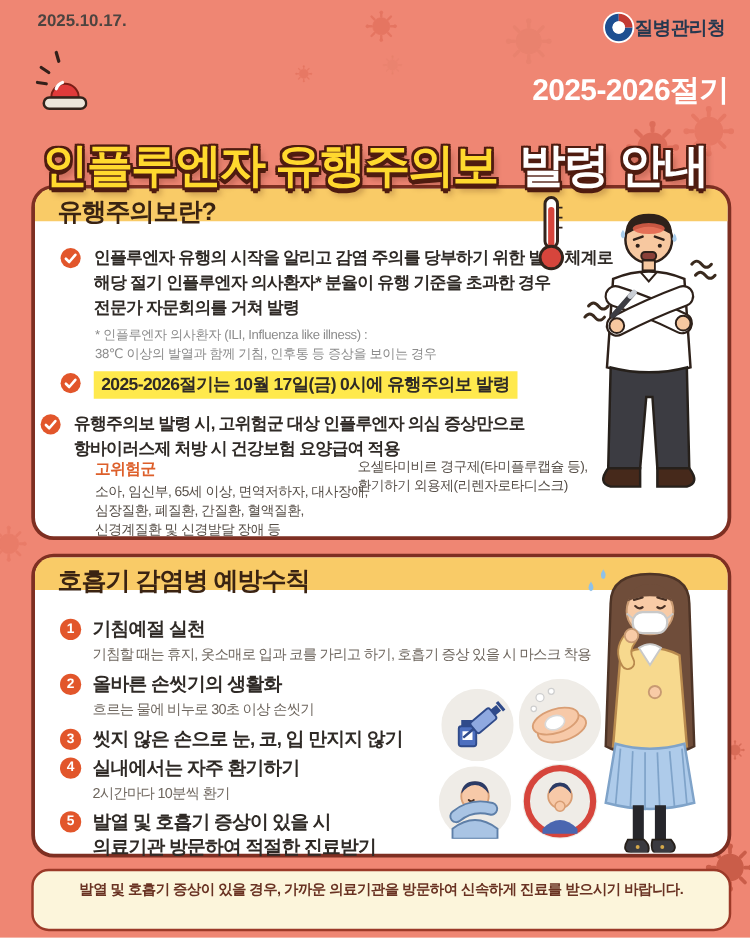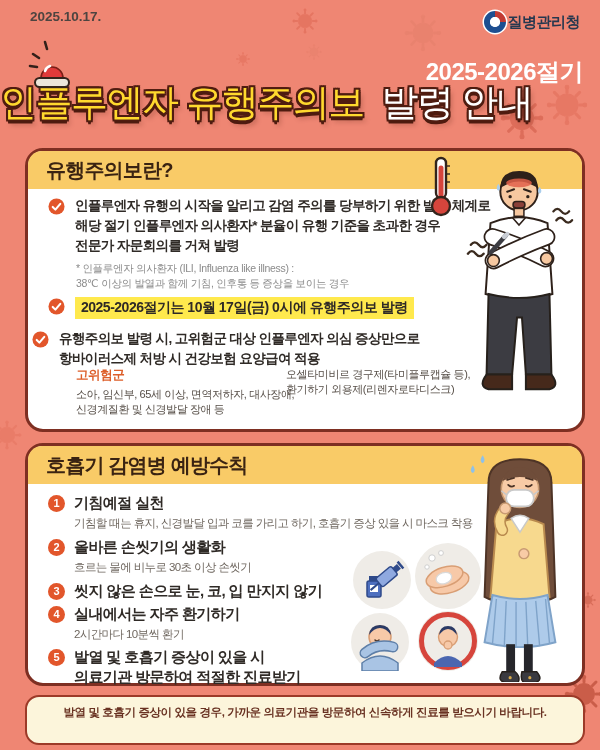--- a/index.html
+++ b/index.html
@@ -13,32 +13,32 @@
   .logo{position:absolute;right:20px;top:9px;display:flex;align-items:center;gap:0;}
   .logo-text{font-size:15px;font-weight:800;color:#26384F;letter-spacing:-0.5px;}
   
   .badge{position:absolute;left:25px;top:55px;width:280px;height:36px;background:#281711;
     clip-path:polygon(0 0,100% 0,93% 100%,0 100%);z-index:2;}
   .badge-text{display:block;line-height:36px;padding-left:56px;color:#F9C63E;
     font-size:17px;font-weight:800;letter-spacing:-0.5px;white-space:nowrap;}
   .siren{position:absolute;left:28px;top:38px;width:42px;height:54px;z-index:3;}
   .season{position:absolute;right:17px;top:56px;font-size:24px;font-weight:800;color:#FFFFFF;letter-spacing:-0.5px;}
   
-  .main-title{position:absolute;left:0;right:0;top:78px;font-size:37px;
-    font-weight:400;letter-spacing:-1.5px;white-space:nowrap;z-index:2;}
+  .main-title{position:absolute;left:0;right:0;top:108px;text-align:center;font-size:37px;
+    font-weight:700;letter-spacing:-1.5px;white-space:nowrap;z-index:2;}
   .t-outline{text-shadow:-2px -2px 0 #4F1C10,2px -2px 0 #4F1C10,-2px 2px 0 #4F1C10,2px 2px 0 #4F1C10,
     -2px 0 0 #4F1C10,2px 0 0 #4F1C10,0 -2px 0 #4F1C10,0 3px 0 #4F1C10,0 4px 0 #4F1C10,3px 5px 5px rgba(70,20,10,.35);}
   .t-yellow{color:#FFD92E;}
   .t-white{color:#FFFFFF;margin-left:9px;}
   
   .card{position:absolute;left:25px;width:560px;background:#FFFFFF;border:3px solid #7E2F22;
     border-radius:18px;box-sizing:border-box;z-index:1;}
   .card1{top:148px;height:284px;}
   .card2{top:443px;height:243px;}
-  .card-header{height:38px;background:#F9CB67;border-radius:14px 14px 0 0;line-height:38px;
+  .card-header{height:26px;background:#F9CB67;border-radius:14px 14px 0 0;line-height:38px;
     padding-left:18px;font-size:20px;font-weight:800;color:#3A2312;letter-spacing:-0.8px;}
   .check{position:absolute;width:17px;height:17px;}
   
   .b1{position:absolute;left:20px;top:45px;}
   .b1 .check{left:0;top:2px;}
   .blines{margin-left:27px;}
   .bline{font-size:13.5px;font-weight:800;color:#2F2A26;line-height:20px;letter-spacing:-0.6px;white-space:nowrap;}
   .fn{position:absolute;left:48px;top:110px;}
   .fn-line{font-size:10.5px;color:#8B8B8B;line-height:15px;letter-spacing:-0.3px;white-space:nowrap;}
   .b2{position:absolute;left:20px;top:146px;}
@@ -196,20 +196,21 @@
       </svg>
       <div class="blines">
         <div class="bline">유행주의보 발령 시, 고위험군 대상 인플루엔자 의심 증상만으로</div>
         <div class="bline">항바이러스제 처방 시 건강보험 요양급여 적용</div>
       </div>
     </div>
 
     <div class="col col1">
       <div class="col-title">고위험군</div>
       <div class="col-line">소아, 임신부, 65세 이상, 면역저하자, 대사장애,</div>
+      <div class="col-line">심장질환, 폐질환, 간질환, 혈액질환,</div>
       <div class="col-line">신경계질환 및 신경발달 장애 등</div>
     </div>
     <div class="col col2">
       <div class="col-line">오셀타미비르 경구제(타미플루캡슐 등),</div>
       <div class="col-line">환기하기 외용제(리렌자로타디스크)</div>
     </div>
 
     <svg class="thermo" viewBox="0 0 26 62">
       <rect x="8" y="2" width="10" height="40" rx="5" fill="#FFFFFF" stroke="#33241C" stroke-width="2.4"></rect>
       <line x1="13" y1="12" x2="13" y2="40" stroke="#D6453C" stroke-width="5" stroke-linecap="round"></line>
@@ -257,21 +258,21 @@
     </svg>
   </div>
 
   <div class="card card2">
     <div class="card-header">호흡기 감염병 예방수칙</div>
 
     <div class="prow p1">
       <span class="pnum">1</span>
       <span class="ptitle">기침예절 실천</span>
     </div>
-    <div class="pdesc d1">기침할 때는 휴지, 신경발달 입과 코를 가리고 하기, 호흡기 증상 있을 시 마스크 착용</div>
+    <div class="pdesc d1">기침할 때는 휴지, 옷소매로 입과 코를 가리고 하기, 호흡기 증상 있을 시 마스크 착용</div>
 
     <div class="prow p2">
       <span class="pnum">2</span>
       <span class="ptitle">올바른 손씻기의 생활화</span>
     </div>
     <div class="pdesc d2">흐르는 물에 비누로 30초 이상 손씻기</div>
 
     <div class="prow p3">
       <span class="pnum">3</span>
       <span class="ptitle">씻지 않은 손으로 눈, 코, 입 만지지 않기</span>

